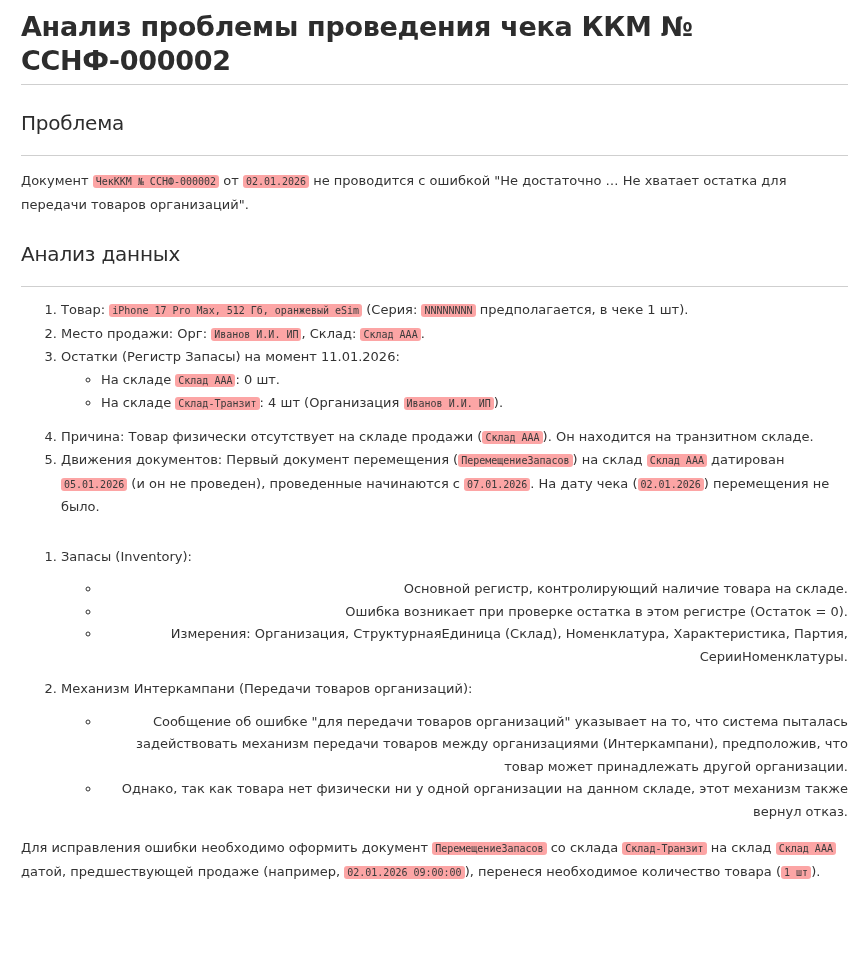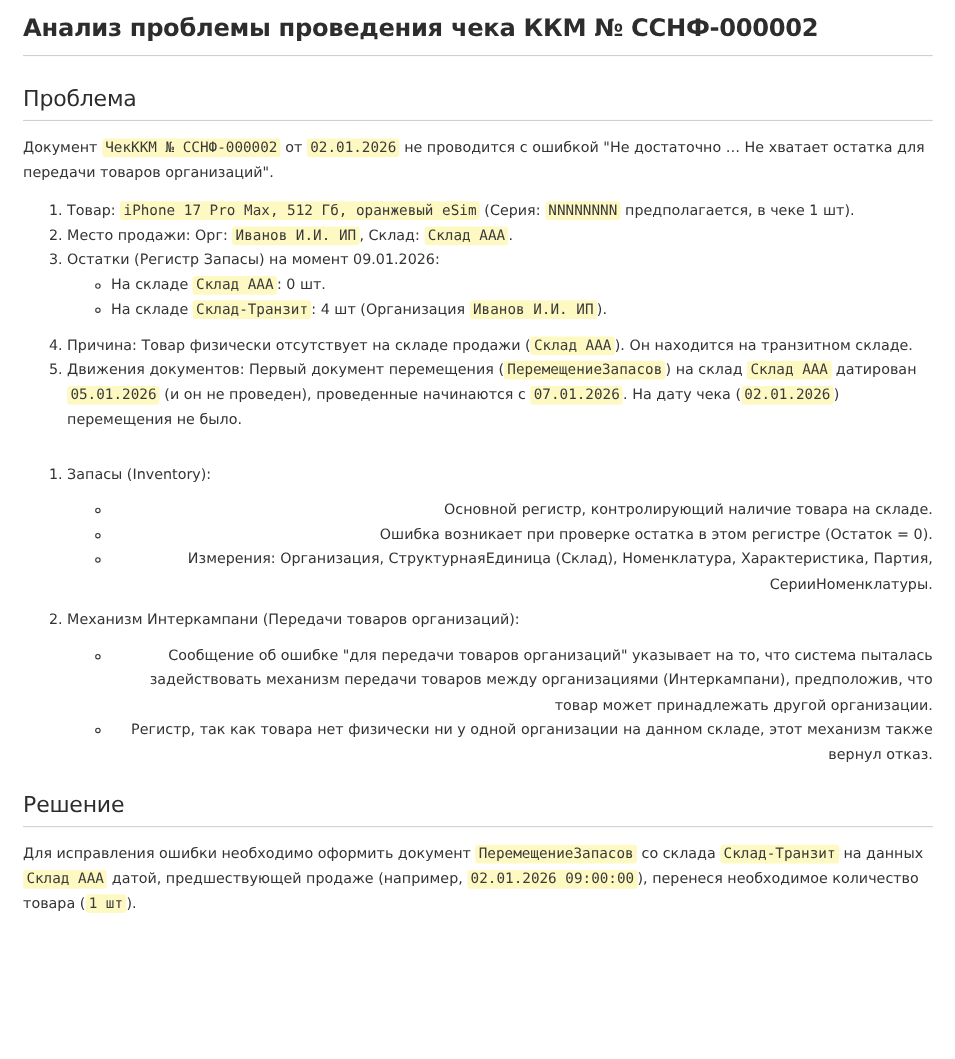--- a/index.html
+++ b/index.html
@@ -4,76 +4,76 @@
 <style>
   html, body { margin: 0; padding: 0; background: #ffffff; }
   body {
     width: 868px; height: 963px; overflow: hidden;
     font-family: "DejaVu Sans", sans-serif;
     color: #333333; font-size: 13px; line-height: 22.5px;
   }
   .page { padding: 0 20px 0 21px; }
   h1 {
     font-family: "DejaVu Sans", sans-serif;
-    font-weight: 600; font-size: 22px; line-height: 34px;
+    font-weight: 600; font-size: 27px; line-height: 34px;
     margin: 10px 0 0 0; padding-bottom: 6px;
     border-bottom: 1px solid #cfcfcf; color: #2d2d2d;
     letter-spacing: -0.3px;
   }
   h2 {
     font-weight: 400; font-size: 20px; line-height: 26px;
-    margin: 25px 0 0 0; padding-bottom: 7px;
+    margin: 25px 0 0 0; padding-bottom: 19px;
     border-bottom: 1px solid #cfcfcf; color: #2d2d2d;
     letter-spacing: -0.2px;
   }
   p { margin: 14px 0 0 0; }
   code {
-    font-family: "DejaVu Sans Mono", monospace; font-size: 13px;
-    background: #fef9c3; border-radius: 3px; padding: 1px 3px;
+    font-family: "DejaVu Sans Mono", monospace; font-size: 10px;
+    background: #fca5a5; border-radius: 3px; padding: 1px 3px;
     color: #3a3a3a;
   }
   ol { margin: 12px 0 0 0; padding-left: 40px; }
   ol > li { margin: 0; padding-left: 0; }
   ul { margin: 0 0 10px 0; padding-left: 40px; list-style: circle; }
   ul.reg { margin: 10px 0 10px 0; text-align: right; }
   b { font-weight: normal; }
 </style>
 </head>
 <body>
 
 <div class="page">
   <h1>Анализ проблемы проведения чека ККМ № ССНФ-000002</h1>
 
   <h2>Проблема</h2>
   <p><span>Документ </span><code>ЧекККМ № ССНФ-000002</code><span> от </span><code>02.01.2026</code><span> не проводится с ошибкой "Не достаточно … Не хватает остатка для передачи товаров организаций".</span></p>
 
+  <h2>Анализ данных</h2>
   <ol>
     <li><b>Товар</b><span>: </span><code>iPhone 17 Pro Max, 512 Гб, оранжевый eSim</code><span> (Серия: </span><code>NNNNNNNN</code><span> предполагается, в чеке 1 шт).</span></li>
     <li><b>Место продажи</b><span>: Орг: </span><code>Иванов И.И. ИП</code><span>, Склад: </span><code>Склад ААА</code><span>.</span></li>
-    <li><b>Остатки (Регистр Запасы)</b><span> на момент 09.01.2026:</span>
+    <li><b>Остатки (Регистр Запасы)</b><span> на момент 11.01.2026:</span>
       <ul>
         <li><span>На складе </span><code>Склад ААА</code><span>: </span><b>0 шт</b><span>.</span></li>
         <li><span>На складе </span><code>Склад-Транзит</code><span>: </span><b>4 шт</b><span> (Организация </span><code>Иванов И.И. ИП</code><span>).</span></li>
       </ul>
     </li>
     <li><b>Причина</b><span>: Товар физически отсутствует на складе продажи (</span><code>Склад ААА</code><span>). Он находится на транзитном складе.</span></li>
     <li><b>Движения документов</b><span>: Первый документ перемещения (</span><code>ПеремещениеЗапасов</code><span>) на склад </span><code>Склад ААА</code><span> датирован </span><code>05.01.2026</code><span> (и он не проведен), проведенные начинаются с </span><code>07.01.2026</code><span>. На дату чека (</span><code>02.01.2026</code><span>) перемещения не было.</span></li>
   </ol>
 
   <ol style="margin-top:27px;">
     <li><b>Запасы (Inventory)</b><span>:</span>
       <ul class="reg">
         <li>Основной регистр, контролирующий наличие товара на складе.</li>
         <li>Ошибка возникает при проверке остатка в этом регистре (Остаток = 0).</li>
         <li>Измерения: Организация, СтруктурнаяЕдиница (Склад), Номенклатура, Характеристика, Партия, СерииНоменклатуры.</li>
       </ul>
     </li>
     <li><b>Механизм Интеркампани (Передачи товаров организаций)</b><span>:</span>
       <ul class="reg">
         <li>Сообщение об ошибке "для передачи товаров организаций" указывает на то, что система пыталась задействовать механизм передачи товаров между организациями (Интеркампани), предположив, что товар может принадлежать другой организации.</li>
-        <li>Регистр, так как товара нет физически ни у одной организации на данном складе, этот механизм также вернул отказ.</li>
+        <li>Однако, так как товара нет физически ни у одной организации на данном складе, этот механизм также вернул отказ.</li>
       </ul>
     </li>
   </ol>
 
-  <h2 style="margin-top:20px;">Решение</h2>
-  <p><span>Для исправления ошибки необходимо оформить документ </span><code>ПеремещениеЗапасов</code><span> со склада </span><code>Склад-Транзит</code><span> на данных </span><code>Склад ААА</code><span> датой, предшествующей продаже (например, </span><code>02.01.2026 09:00:00</code><span>), перенеся необходимое количество товара (</span><code>1 шт</code><span>).</span></p>
+  <p><span>Для исправления ошибки необходимо оформить документ </span><code>ПеремещениеЗапасов</code><span> со склада </span><code>Склад-Транзит</code><span> на склад </span><code>Склад ААА</code><span> датой, предшествующей продаже (например, </span><code>02.01.2026 09:00:00</code><span>), перенеся необходимое количество товара (</span><code>1 шт</code><span>).</span></p>
 </div>
 
 </body></html>

